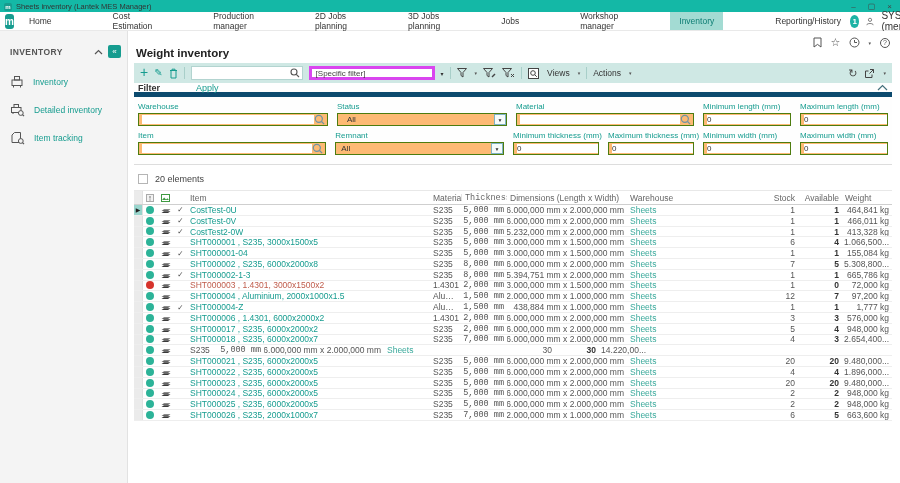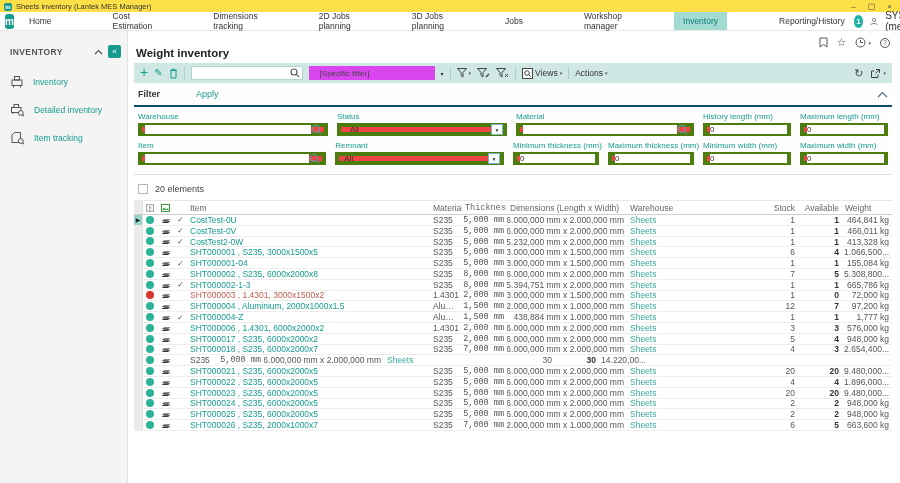--- a/index.html
+++ b/index.html
@@ -2,21 +2,21 @@
 <html style="--accent: #169c8f; --ok: #2cb398; --alert: #d6342c;"><head>
 <meta charset="utf-8">
 <style>
   * { margin:0; padding:0; box-sizing:border-box; }
   html,body { width:900px; height:483px; overflow:hidden; background:#fff;
     font-family:"Liberation Sans", sans-serif; color:#333; }
   .window { width:900px; height:483px; display:flex; flex-direction:column; }
 
   
   .titlebar { height:12px; display:flex; align-items:center; padding:1px 4px 0;
-    font-size:7.5px; color:#333; background:#fde047; }
+    font-size:7.5px; color:#333; background:#14b8a6; }
   .logo-mini { width:8px; height:8px; background:var(--accent,#169c8f); color:#fff;
     border-radius:2px; font-size:6px; display:flex; align-items:center; justify-content:center;
     margin-right:4px; font-weight:bold; }
   .win-controls { margin-left:auto; display:flex; gap:12px; font-size:8px; color:#444; padding-right:4px; }
   .win-controls span { cursor:default; }
 
   
   .menubar { height:19px; display:flex; align-items:stretch; background:#fff;
     border-bottom:1px solid #e9e9e9; font-size:8.5px; }
   .logo { width:15px; height:15px; margin:2px 6px 0 5px; background:var(--accent,#169c8f);
@@ -51,38 +51,38 @@
   .page-title { font-size:11.5px; font-weight:bold; color:#222; margin:16px 0 4px 2px; }
 
   
   .toolbar { height:20px; background:#cfe8e4; display:flex; align-items:center; gap:6px; padding:0 6px; }
   .tb-plus { color:var(--accent,#169c8f); font-size:14px; line-height:1; margin-top:-2px; }
   .tb-pencil { color:var(--accent,#169c8f); font-size:10px; line-height:1; }
   .tb-sep { width:1px; height:12px; background:#a8cfc9; }
   .tb-search { width:112px; height:14px; background:#fff; border:1px solid #b3d4d0;
     display:flex; align-items:center; padding:0 2px 0 4px; }
   .tb-search input { border:0; outline:0; flex:1; min-width:0; font-size:8px; font-family:inherit; }
-  .combo { width:126px; height:14px; background:#fff; border:7px solid #d946ef;
+  .combo { width:126px; height:14px; background:#fff; border:3px solid #d946ef;
     display:flex; align-items:center; padding:0 4px; font-size:8px; color:#444; }
   .caret { font-size:6px; color:#333; }
   .tb-label { font-size:8.5px; color:#333; }
   .tb-right { margin-left:auto; display:flex; align-items:center; gap:7px; color:#444; }
   .tb-refresh { font-size:11px; line-height:1; color:#444; }
-  .icon-btn { display:flex; align-items:center; gap:2px; }
+  .icon-btn { display:flex; align-items:center; gap:8px; }
 
   
   .filterpanel { border-bottom:1px solid #ddd; padding-bottom:9px; background:#fefefe; }
-  .filter-head { display:flex; align-items:center; height:24px; border-bottom:2px solid #0c4a6e; padding:0 4px; }
+  .filter-head { display:flex; align-items:center; height:14px; border-bottom:5px solid #0c4a6e; padding:0 4px; }
   .filter-title { font-size:9px; font-weight:bold; color:#333; }
   .filter-apply { font-size:9px; color:var(--accent,#169c8f); margin-left:36px; }
   .filter-chevron { margin-left:auto; }
   .f-row { display:flex; gap:9px; padding:5px 4px 0; }
   .f-field { display:flex; flex-direction:column; }
   .f-label { font-size:8px; color:var(--accent,#169c8f); margin-bottom:2px; white-space:nowrap; }
-  .f-box { height:13px; border:4px solid #4d7c0f; background:#ef4444; display:flex; align-items:center; padding:0 0 0 3px; }
+  .f-box { height:13px; border:1px solid #4d7c0f; background:#fdba74; display:flex; align-items:center; padding:0 0 0 3px; }
   .f-box input { border:0; outline:0; flex:1; min-width:0; font-size:8px; font-family:inherit; color:#333; }
   .sel-caret { width:12px; height:11px; margin-right:0; border:1px solid #7fb3c4;
     display:flex; align-items:center; justify-content:center; font-size:5px; color:#333; background:#f6fbfb; }
   .f-val { flex:1; font-size:8px; color:#333; padding-left:2px; }
   .w192{width:192px}.w172{width:172px}.w180{width:180px}.w88{width:88px}.w86{width:86px}
 
   
   .count-row { display:flex; align-items:center; gap:7px; margin:9px 0 6px 4px; }
   .cbox { width:10px; height:10px; border:1px solid #b5b5b5; background:#fff; }
   .count-label { font-size:9px; color:#444; }
@@ -132,21 +132,21 @@
       <span>▢</span>
       <span>×</span>
     </div>
   </div>
 
   <div class="menubar">
     <span class="logo">m</span>
     <div class="menu-items" id="menu-items">
         <span class="menu-item">Home</span>
         <span class="menu-item">Cost Estimation</span>
-        <span class="menu-item">Dimensions tracking</span>
+        <span class="menu-item">Production manager</span>
         <span class="menu-item">2D Jobs planning</span>
         <span class="menu-item">3D Jobs planning</span>
         <span class="menu-item">Jobs</span>
         <span class="menu-item">Workshop manager</span>
         <span class="menu-item active">Inventory</span>
         <span class="menu-item">Reporting/History</span>
       </div>
     <div class="menu-right">
       <span class="notif">1</span>
       <svg width="11" height="11" viewBox="0 0 11 11">
@@ -320,21 +320,21 @@
               <span class="f-label">Material</span>
             <span class="f-box">
                 <input style="">
             <svg width="11" height="11" viewBox="0 0 10 10" style="margin-right:2px">
                   <circle cx="4.4" cy="4.4" r="3.2" fill="none" stroke="#6e93a5" stroke-width="1.1"></circle>
                   <line x1="6.8" y1="6.8" x2="9.2" y2="9.2" stroke="#6e93a5" stroke-width="1.1"></line>
                 </svg>
               </span>
             </div>
           <div class="f-field w88">
-              <span class="f-label">History length (mm)</span>
+              <span class="f-label">Minimum length (mm)</span>
             <span class="f-box">
                 <input value="0" style="">
               </span>
             </div>
           <div class="f-field w88">
               <span class="f-label">Maximum length (mm)</span>
             <span class="f-box">
                 <input value="0" style="">
               </span>
             </div>

